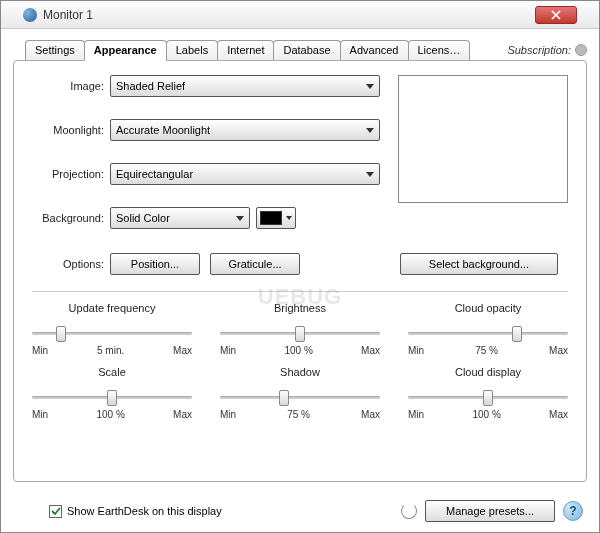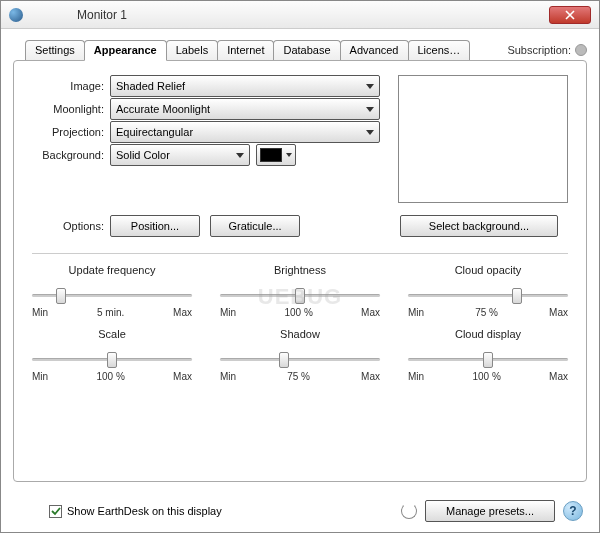--- a/index.html
+++ b/index.html
@@ -1,44 +1,44 @@
 <!DOCTYPE html>
 <html><head>
 <meta charset="utf-8">
 <style>
 * { box-sizing: border-box; margin: 0; padding: 0; }
 body { font-family: "Segoe UI", Tahoma, sans-serif; font-size: 11px; background: #fff; width: 600px; height: 533px; overflow: hidden; }
 .window { width: 600px; height: 533px; border: 1px solid #888; background: #fff; display: flex; flex-direction: column; }
-.titlebar { height: 28px; background: linear-gradient(#fdfdfd, #e9e9e9); border-bottom: 1px solid #ccc; display: flex; align-items: center; padding: 0 8px; gap: 48px; }
+.titlebar { height: 28px; background: linear-gradient(#fdfdfd, #e9e9e9); border-bottom: 1px solid #ccc; display: flex; align-items: center; padding: 0 22px; }
 .titlebar .app-icon { width: 14px; height: 14px; border-radius: 50%; background: radial-gradient(circle at 30% 30%, #7ab8e6, #2a5a8a); margin-right: 6px; }
 .titlebar .title { flex: 1; font-size: 12px; color: #333; }
 .titlebar .close-btn { width: 42px; height: 18px; background: linear-gradient(#e27878, #c0392b); border: 1px solid #a02a2a; border-radius: 3px; display: flex; align-items: center; justify-content: center; cursor: pointer; }
 .titlebar .close-btn svg { width: 10px; height: 10px; }
 .content { flex: 1; padding: 10px 12px 10px 12px; display: flex; flex-direction: column; }
 .tab-row { display: flex; align-items: center; height: 22px; position: relative; }
 .tabs { display: flex; margin-left: 12px; }
 .tab { padding: 3px 9px; border: 1px solid #999; border-bottom: none; border-radius: 4px 4px 0 0; background: linear-gradient(#fdfdfd, #eee); margin-right: -1px; font-size: 11px; cursor: pointer; position: relative; }
 .tab.active { background: #fff; font-weight: bold; z-index: 2; border-bottom: 1px solid #fff; margin-bottom: -1px; padding-bottom: 4px; }
-.subscription { margin-left: auto; display: flex; align-items: center; gap: 4px; color: #333; }
+.subscription { margin-left: auto; display: flex; align-items: center; gap: 4px; color: #333; font-style: italic; }
 .sub-dot { width: 12px; height: 12px; border-radius: 50%; background: #bbb; border: 1px solid #999; }
 .panel { flex: 1; border: 1px solid #aaa; border-radius: 4px; background: #fff; padding: 14px 18px; display: flex; flex-direction: column; margin-top: -1px; }
 .top-section { display: flex; gap: 18px; }
 .form-col { flex: 1; }
-.form-row { display: flex; align-items: center; margin-bottom: 1px; }
+.form-row { display: flex; align-items: center; margin-bottom: 22px; }
 .form-label { width: 72px; text-align: right; margin-right: 6px; color: #222; }
 .dropdown { flex: 1; height: 22px; border: 1px solid #555; border-radius: 2px; background: linear-gradient(#fff, #dcdcdc); display: flex; align-items: center; padding: 0 5px; cursor: pointer; position: relative; }
 .dropdown .dd-text { flex: 1; color: #000; }
 .dropdown .dd-arrow { width: 0; height: 0; border-left: 4px solid transparent; border-right: 4px solid transparent; border-top: 5px solid #333; }
 .bg-row .dropdown { flex: 0 0 140px; }
 .color-well { width: 40px; height: 22px; border: 1px solid #555; border-radius: 2px; background: linear-gradient(#fff,#dcdcdc); display: flex; align-items: center; padding: 0 3px; margin-left: 6px; cursor: pointer; }
 .color-well .swatch { width: 22px; height: 14px; background: #000; border: 1px solid #333; }
 .color-well .dd-arrow { margin-left: auto; width:0;height:0;border-left:3px solid transparent;border-right:3px solid transparent;border-top:4px solid #333; }
 .preview-box { width: 170px; height: 128px; border: 1px solid #888; background: #fff; }
 .btn { height: 22px; padding: 0 12px; border: 1px solid #555; border-radius: 2px; background: linear-gradient(#fff,#dcdcdc); cursor: pointer; font-size: 11px; display: inline-flex; align-items: center; justify-content: center; min-width: 90px; }
-.options-row { display: flex; align-items: center; margin-top: 12px; }
+.options-row { display: flex; align-items: center; margin-top: 2px; }
 .options-row .form-label { width: 72px; }
 .options-row .btn { margin-right: 10px; }
 .options-row .select-bg { margin-left: auto; width: 158px; }
 .hr { border: none; border-top: 1px solid #ccc; margin: 16px 0 10px 0; }
 .sliders { display: grid; grid-template-columns: 1fr 1fr 1fr; gap: 10px 28px; }
 .slider-block { display: flex; flex-direction: column; align-items: center; }
 .slider-title { text-align: center; margin-bottom: 10px; color: #222; }
 .slider-track-wrap { width: 100%; position: relative; height: 18px; }
 .slider-track { position: absolute; top: 8px; left: 0; right: 0; height: 3px; background: #ccc; border-radius: 2px; border-top: 1px solid #aaa; }
 .slider-thumb { position: absolute; top: 2px; width: 10px; height: 16px; background: linear-gradient(#fefefe,#d8d8d8); border: 1px solid #888; border-radius: 2px; transform: translateX(-50%); cursor: pointer; }

